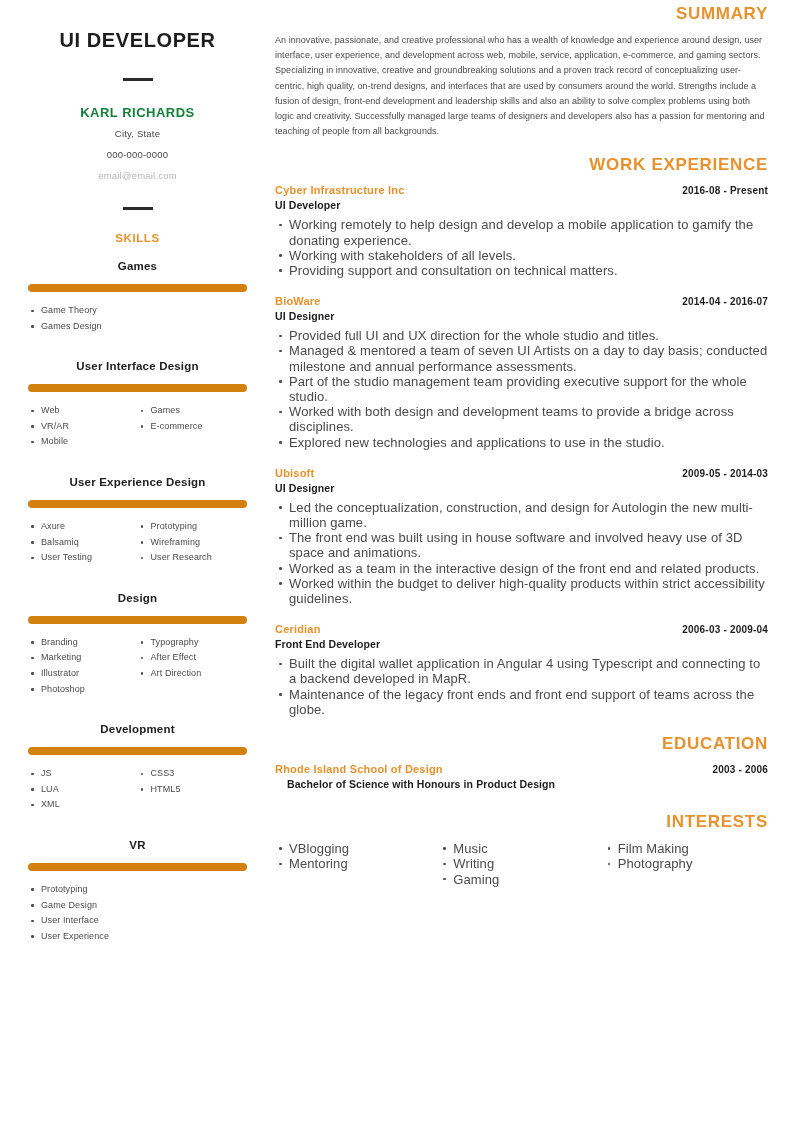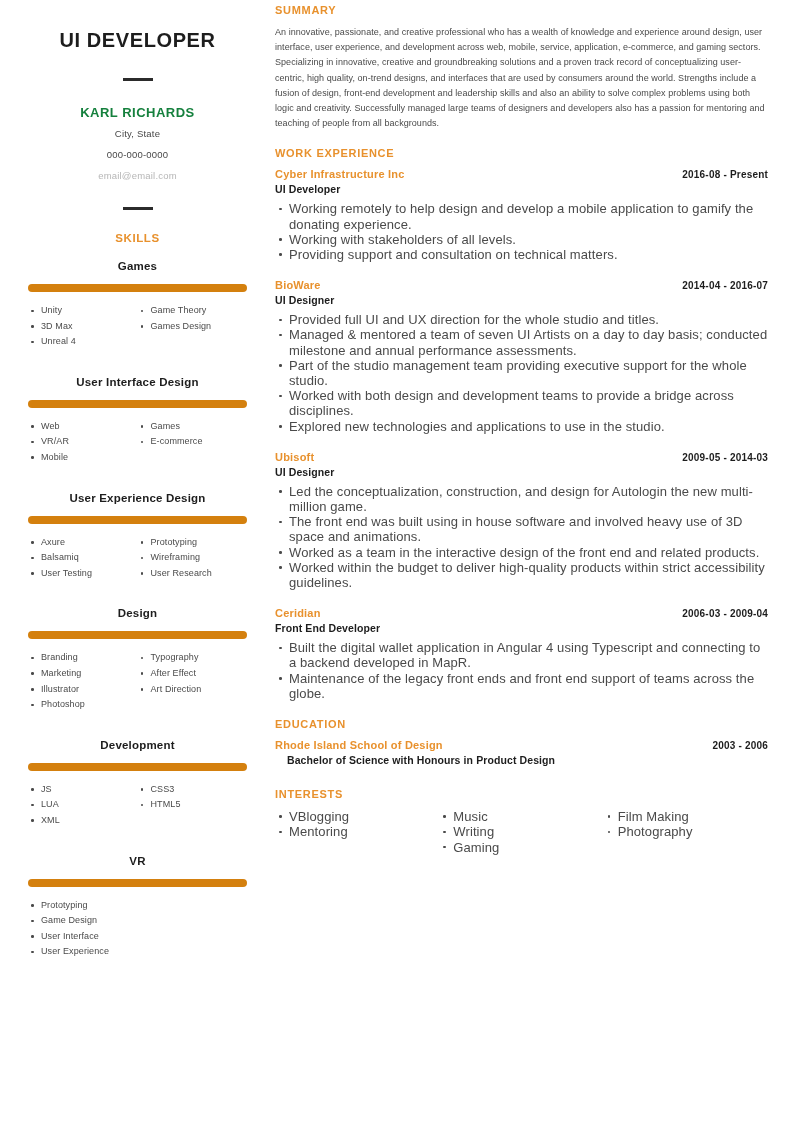--- a/index.html
+++ b/index.html
@@ -125,25 +125,26 @@
   .main {
     flex: 1 1 auto;
     box-sizing: border-box;
     padding: 4px 32px 0 0;
     text-align: left;
   }
   .section {
     margin-bottom: 16px;
   }
   .section-heading {
-    font-size: 11px;
+    font-size: 17px;
     font-weight: bold;
     color: #E8912D;
     letter-spacing: 0.7px;
     margin: 0 0 9px 0;
+    text-align: right;
   }
   .summary-text {
     font-size: 9px;
     line-height: 15.2px;
     color: #4a4a4a;
     margin: 0;
     text-align: left;
     letter-spacing: 0.05px;
   }
   .job {
@@ -220,27 +221,20 @@
 
     <div class="rule second"></div>
 
     <div class="sidebar-heading">SKILLS</div>
 
     <div>
       <div class="skill-group">
         <div class="skill-group-name">Games</div>
         <div class="skill-bar"></div>
         <div class="skill-cols">
-          <div class="skill-col">
-            <ul class="bullet-list">
-              <li>Unity</li>
-              <li>3D Max</li>
-              <li>Unreal 4</li>
-            </ul>
-          </div>
           <div class="skill-col">
             <ul class="bullet-list">
               <li>Game Theory</li>
               <li>Games Design</li>
             </ul>
           </div>
         </div>
       </div>
 
       <div class="skill-group">

